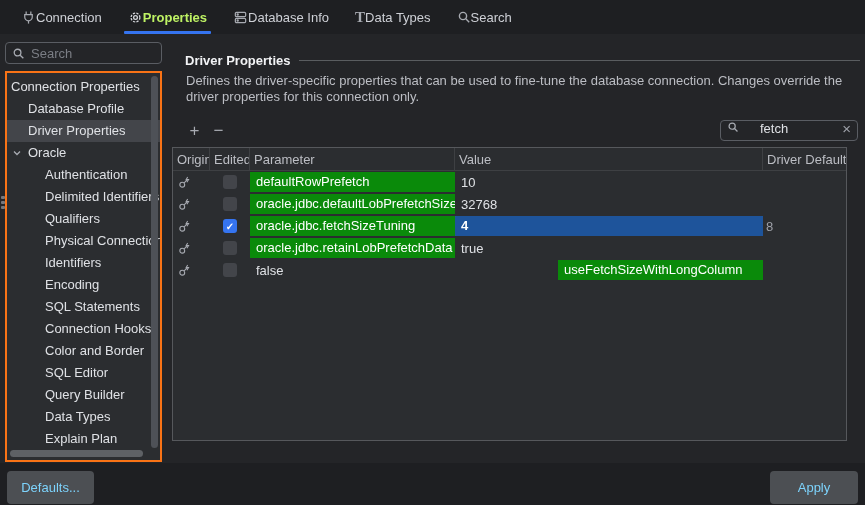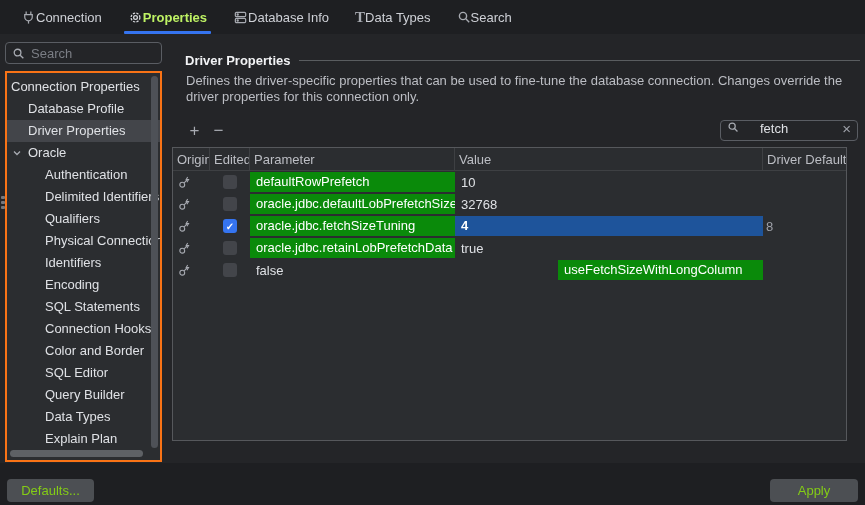--- a/index.html
+++ b/index.html
@@ -76,22 +76,22 @@
        color:#FFFFFF;font-size:13px;padding:0 6px;white-space:nowrap;overflow:hidden;}
   .prow.selected .chip{font-weight:normal;}
   .prow .c-value{font-size:13px;color:#DFE1E5;padding-left:6px;}
   .prow.selected .c-value{padding:0;}
   .valbox{width:100%;height:20px;line-height:20px;box-sizing:border-box;background:var(--selblue);
        color:#FFFFFF;font-weight:bold;font-size:13px;padding-left:6px;}
   .prow .c-dd{font-size:13px;color:#9DA0A8;padding-left:3px;}
 
   
   .footer{position:absolute;left:0;top:463px;width:865px;height:42px;background:#1E1F22;}
-  .fbtn{position:absolute;top:16px;height:23px;box-sizing:border-box;background:#4C4F53;
-       border:none;border-radius:4px;color:#84cc16;font-size:13px;font-family:"Liberation Sans",sans-serif;
+  .fbtn{position:absolute;top:8px;height:33px;box-sizing:border-box;background:#4C4F53;
+       border:none;border-radius:4px;color:#7dd3fc;font-size:13px;font-family:"Liberation Sans",sans-serif;
        padding:0 12px;cursor:default;}
   .fbtn.defaults{left:7px;width:87px;}
   .fbtn.apply{right:7px;width:88px;text-align:center;}
 </style>
 </head>
 <body>
 
 <div class="app" style="--accent: #3574F0; --green: #0A8A0A; --selblue: #1E549B;">
 
   <div class="tabbar">

